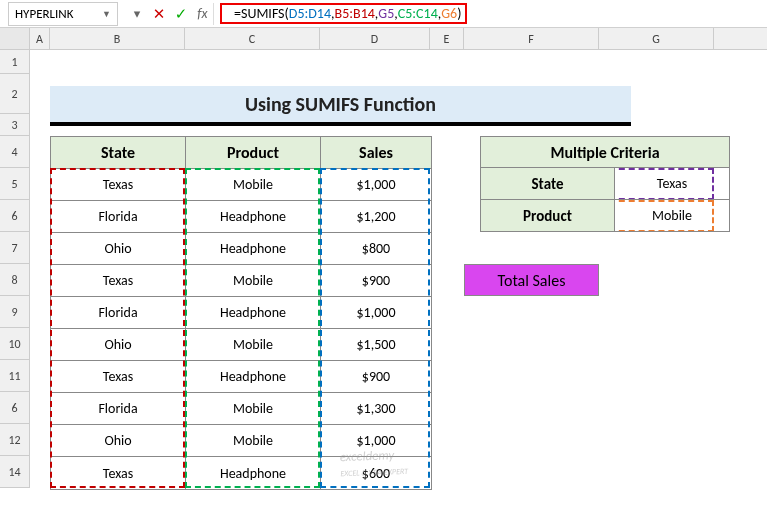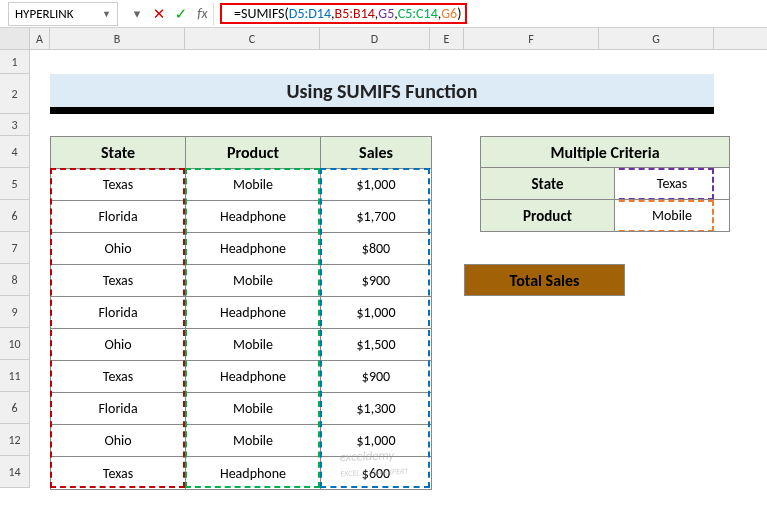--- a/index.html
+++ b/index.html
@@ -37,21 +37,21 @@
     .grid-body { display: flex; }
     .row-headers { width: 30px; }
     .rh { height: 32px; border-bottom: 1px solid #ccc; border-right: 1px solid #ccc; background: #f0f0f0; display: flex; align-items: center; justify-content: center; font-size: 12px; color: #444; }
     .rh.r1 { height: 24px; }
     .rh.r2 { height: 40px; }
     .rh.r3 { height: 22px; }
     
     .cells { position: relative; flex: 1; }
     
     
-    .title { position: absolute; left: 20px; top: 24px; width: 664px; height: 40px; background: #ddebf7; border-bottom: 7px solid #000000; display: flex; align-items: center; justify-content: center; font-size: 20px; font-weight: bold; color: #222; }
+    .title { position: absolute; left: 20px; top: 36px; width: 581px; height: 40px; background: #ddebf7; border-bottom: 4px solid #000000; display: flex; align-items: center; justify-content: center; font-size: 20px; font-weight: bold; color: #222; }
     
     
     .main-table { position: absolute; left: 20px; top: 86px; border: 1px solid #888; }
     .mt-header { display: flex; }
     .mt-h { height: 32px; background: #e2efda; border-right: 1px solid #888; border-bottom: 1px solid #888; display: flex; align-items: center; justify-content: center; font-weight: bold; font-size: 16px; }
     .mt-h.b { width: 135px; }
     .mt-h.c { width: 135px; }
     .mt-h.d { width: 110px; border-right: none; }
     .mt-row { display: flex; }
     .mt-cell { height: 32px; border-right: 1px solid #888; border-bottom: 1px solid #888; display: flex; align-items: center; justify-content: center; font-size: 14px; }
@@ -68,21 +68,21 @@
     .sel-G6 { position: absolute; left: 569px; top: 150px; width: 115px; height: 32px; border: 2px dashed #ed7d31; pointer-events: none; }
     
     
     .crit-box { position: absolute; left: 450px; top: 86px; width: 250px; }
     .crit-header { height: 32px; background: #e2efda; border: 1px solid #888; display: flex; align-items: center; justify-content: center; font-weight: bold; font-size: 16px; }
     .crit-row { display: flex; }
     .crit-label { width: 135px; height: 32px; background: #e2efda; border: 1px solid #888; border-top: none; display: flex; align-items: center; justify-content: center; font-weight: bold; font-size: 15px; }
     .crit-val { width: 115px; height: 32px; border: 1px solid #888; border-left: none; border-top: none; display: flex; align-items: center; justify-content: center; font-size: 14px; }
     
     .total-box { position: absolute; left: 434px; top: 214px; display: flex; }
-    .total-label { width: 161px; height: 32px; background: #a16207; border: 1px solid #888; display: flex; align-items: center; justify-content: center; font-weight: bold; font-size: 16px; }
+    .total-label { width: 135px; height: 32px; background: #d946ef; border: 1px solid #888; display: flex; align-items: center; justify-content: center; font-weight: normal; font-size: 16px; }
     
     .formula-cell { position: absolute; left: 569px; top: 214px; width: 115px; min-height: 128px; border: 2px solid #e00; padding: 4px 6px; font-size: 14px; line-height: 1.5; background: #fff; word-break: break-all; }
     
     .watermark { position: absolute; left: 310px; top: 398px; font-size: 13px; color: rgba(150,150,150,0.45); font-style: italic; transform: rotate(-2deg); pointer-events: none; }
     .wm-sub { font-size: 8px; }
   </style>
 </head>
 <body>
 
 <div class="formula-bar">
@@ -141,21 +141,21 @@
           <div class="mt-h d">Sales</div>
         </div>
         <div class="mt-row">
             <div class="mt-cell b">Texas</div>
             <div class="mt-cell c">Mobile</div>
             <div class="mt-cell d">$1,000</div>
           </div>
         <div class="mt-row">
             <div class="mt-cell b">Florida</div>
             <div class="mt-cell c">Headphone</div>
-            <div class="mt-cell d">$1,700</div>
+            <div class="mt-cell d">$1,200</div>
           </div>
         <div class="mt-row">
             <div class="mt-cell b">Ohio</div>
             <div class="mt-cell c">Headphone</div>
             <div class="mt-cell d">$800</div>
           </div>
         <div class="mt-row">
             <div class="mt-cell b">Texas</div>
             <div class="mt-cell c">Mobile</div>
             <div class="mt-cell d">$900</div>

